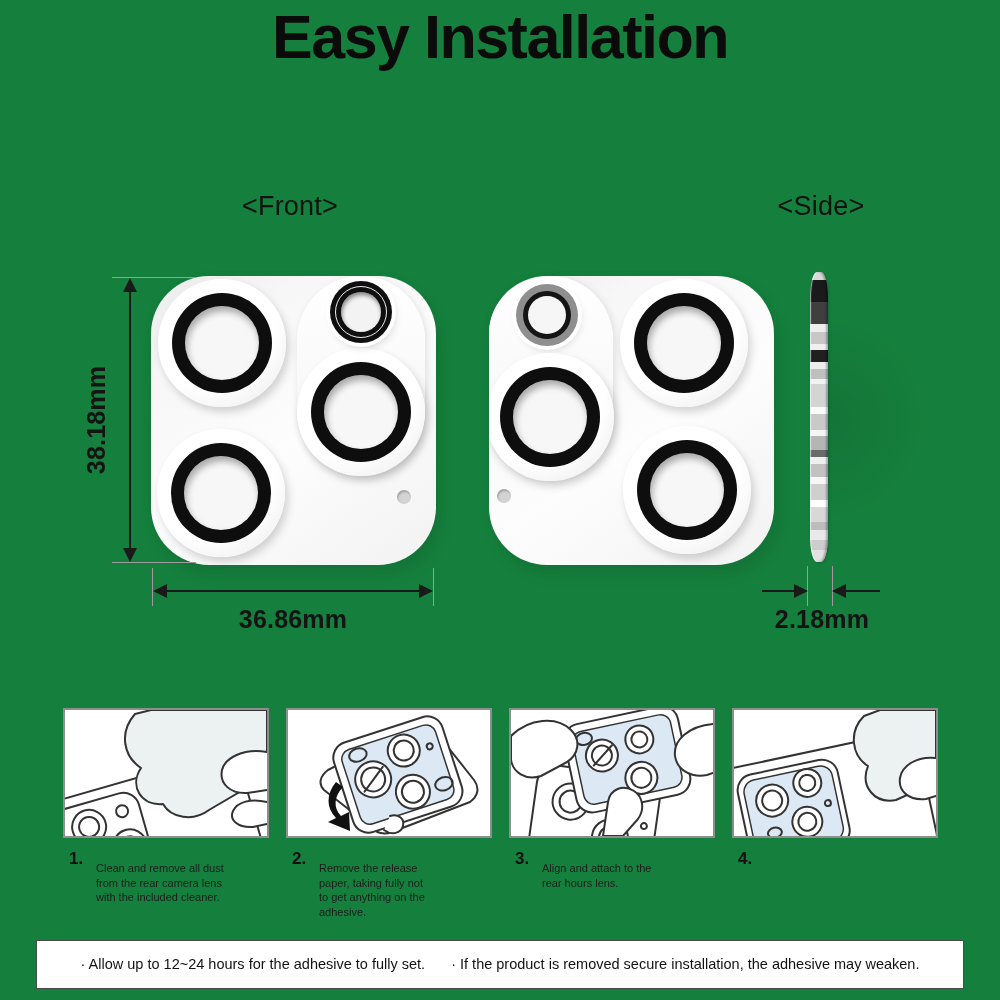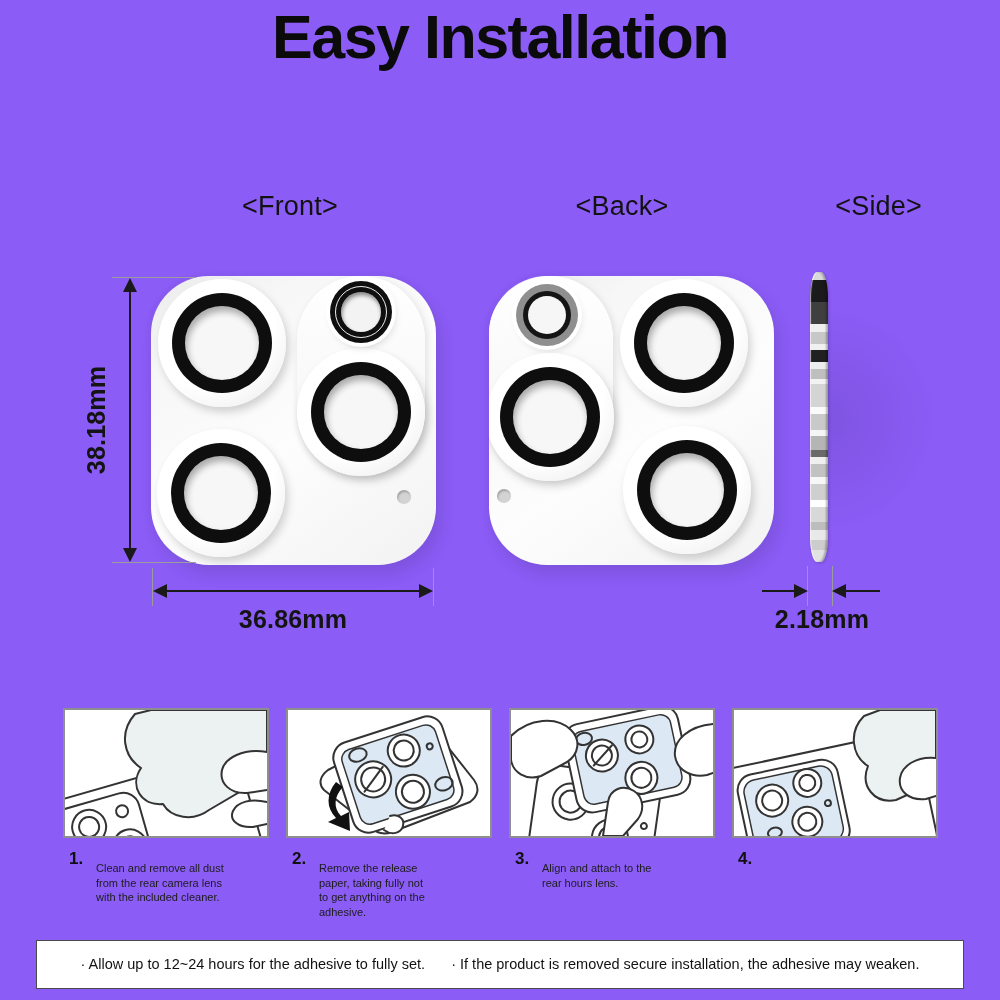--- a/index.html
+++ b/index.html
@@ -1,31 +1,31 @@
 <!DOCTYPE html>
 <html><head>
 <meta charset="utf-8">
 <style>
   * { margin:0; padding:0; box-sizing:border-box; }
   html,body { background:#fff; }
   .page {
-    position:relative; width:1000px; height:1000px; background:#8b5cf6;
+    position:relative; width:1000px; height:1000px; background:#15803d;
     font-family:"Liberation Sans", sans-serif; overflow:hidden; color:#111;
   }
   
   .title {
     position:absolute; top:2px; left:0; right:0; text-align:center;
     font-size:61px; font-weight:800; letter-spacing:-1.5px; color:#0b0b0b;
   }
   
   .view-label {
     position:absolute; top:191px; width:170px; text-align:center;
     font-size:27px; font-weight:500; color:#121212; letter-spacing:0.2px;
   }
-  .vl-front { left:205px; } .vl-back { left:537px; } .vl-side { left:752px;text-align:right; }
+  .vl-front { left:205px; } .vl-back { left:537px; } .vl-side { left:736px; }
   
   .plate {
     position:absolute; width:285px; height:289px; border-radius:58px;
     background:linear-gradient(145deg,#ebebeb 0%,#f7f7f7 22%,#fdfdfd 55%,#f2f2f2 100%);
     box-shadow:5px 9px 16px rgba(0,0,0,0.10), -2px -2px 6px rgba(0,0,0,0.03);
     overflow:hidden;
   }
   .plate-front { left:151px; top:276px; }
   .plate-back  { left:489px; top:276px; }
   .pill {
@@ -122,21 +122,20 @@
   }
 </style>
 </head>
 <body>
 
 <div class="page">
 
   <div class="title">Easy Installation</div>
 
   <div class="view-label vl-front">&lt;Front&gt;</div>
-  <div class="view-label vl-back">&lt;Back&gt;</div>
   <div class="view-label vl-side">&lt;Side&gt;</div>
 
   <div class="plate plate-front">
     <div class="pill" style="left:146px; top:0; width:128px; height:198px;"></div>
     <div class="bezel" style="left:7px; top:3px;">
       <div class="ring">
           <div class="ring-inner"></div>
         </div>
     </div>
     <div class="bezel" style="left:6px; top:153px;">

